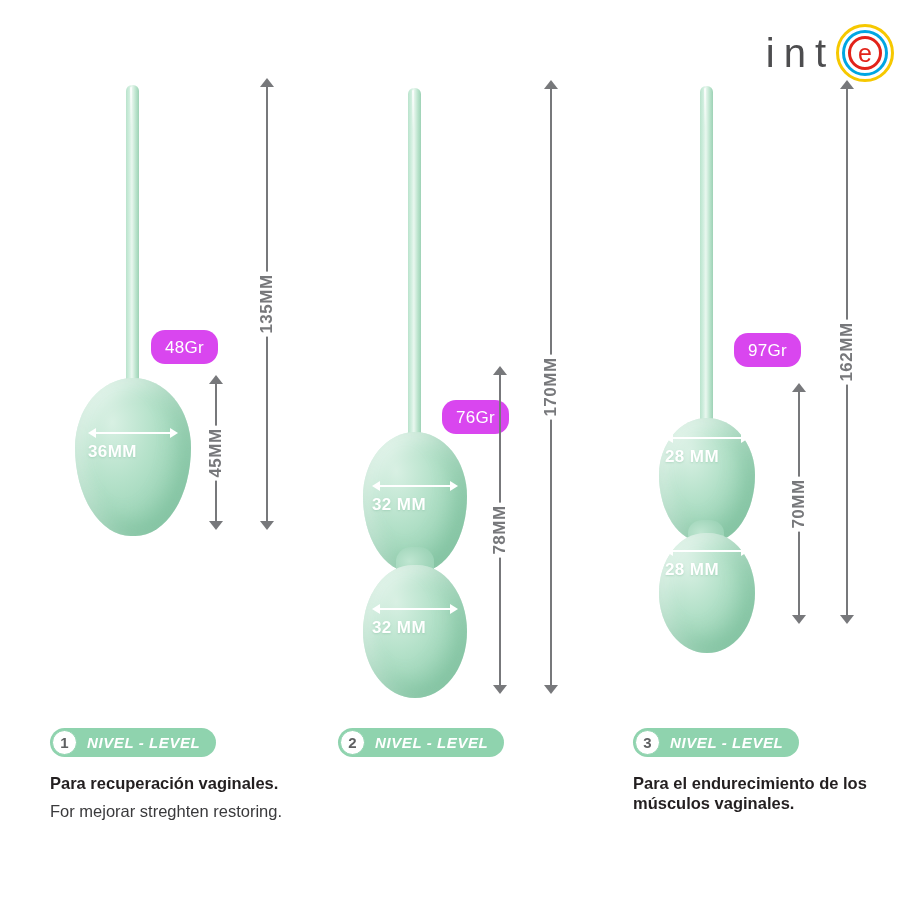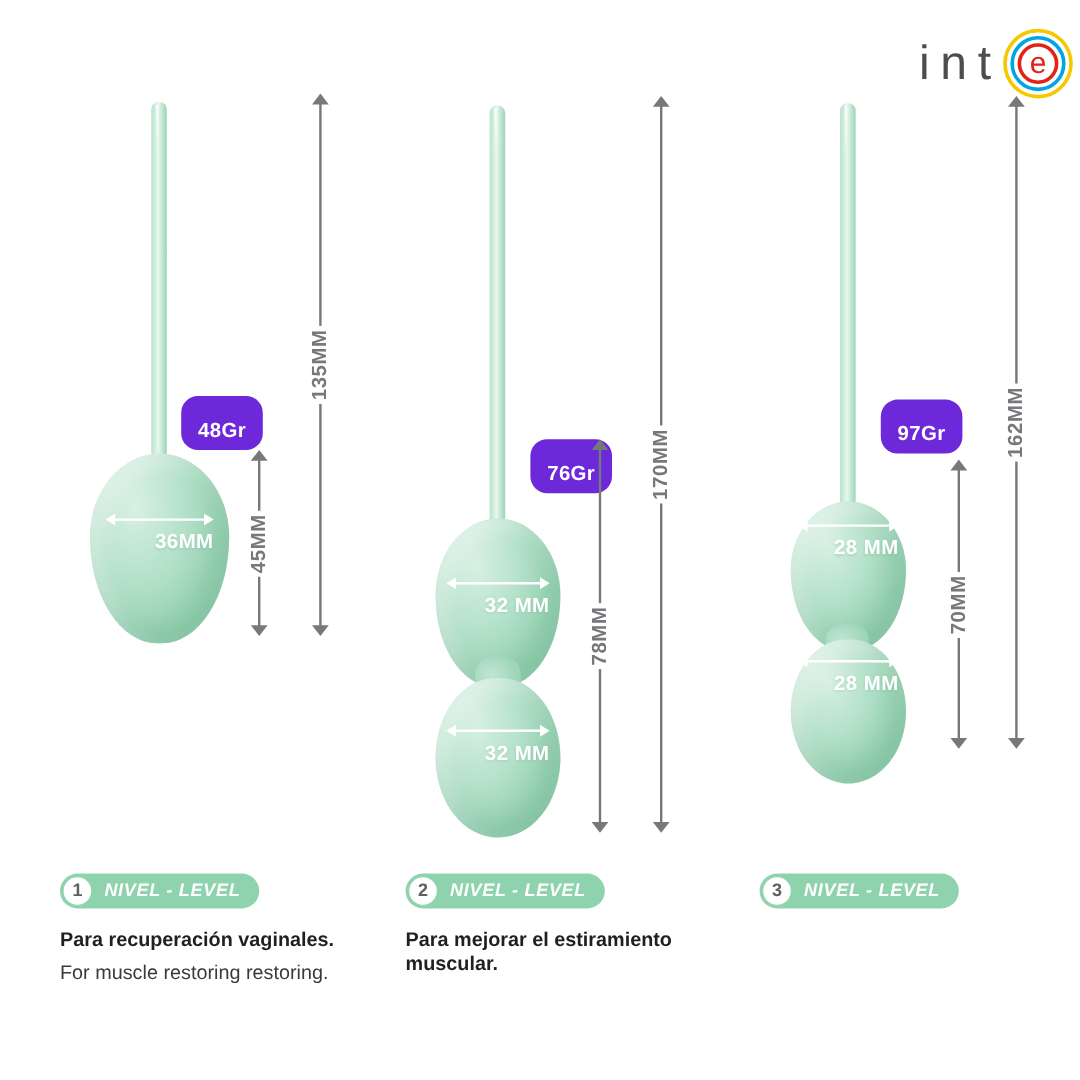--- a/index.html
+++ b/index.html
@@ -57,43 +57,43 @@
     position:absolute;
     background:radial-gradient(ellipse at 32% 28%, #d8f0e3 0%, #b4e1c9 38%, #97d2b3 72%, #8ac9a8 100%);
     box-shadow:inset -10px -12px 22px rgba(110,180,145,.45), inset 8px 8px 18px rgba(255,255,255,.55);
   }
   .neck{
     position:absolute;
     background:radial-gradient(ellipse at 35% 40%, #bfe6d1 0%, #a2d6bb 55%, #8fcdad 100%);
   }
 
   
-  .wdim{position:absolute;text-align:right;}
+  .wdim{position:absolute;text-align:left;}
   .wdim .bar{position:relative;height:12px;}
   .wdim .bar .line{
     position:absolute;left:7px;right:7px;top:5px;height:2.4px;background:#ffffff;border-radius:2px;
   }
   .wdim .bar .hl,.wdim .bar .hr{
     position:absolute;top:1px;width:0;height:0;
     border-top:5px solid transparent;border-bottom:5px solid transparent;
   }
   .wdim .bar .hl{left:0;border-right:8px solid #ffffff;}
   .wdim .bar .hr{right:0;border-left:8px solid #ffffff;}
   .wdim .txt{
     color:#ffffff;font-weight:bold;font-size:17px;letter-spacing:.4px;
     margin-top:3px;text-shadow:0 1px 2px rgba(120,180,150,.35);
     white-space:nowrap;
   }
 
   
   .weight-pill{
     position:absolute;
-    background:#6d28d9;color:#ffffff;
-    font-weight:bold;font-size:17px;
-    padding:19px 14px 6px;border-radius:14px;
+    background:#d946ef;color:#ffffff;
+    font-weight:normal;font-size:17px;
+    padding:8px 14px 6px;border-radius:14px;
     letter-spacing:.3px;white-space:nowrap;
   }
 
   
   .measure{position:absolute;width:22px;}
   .measure .shaft{
     position:absolute;left:10px;top:8px;bottom:8px;width:2px;background:#77787b;
   }
   .measure .tip{
     position:absolute;left:4px;width:0;height:0;
@@ -198,21 +198,21 @@
 
     <div class="wdim" style="left:372px;top:603px;width:86px;">
       <div class="bar">
         <span class="hl"></span>
         <span class="line"></span>
         <span class="hr"></span>
       </div>
       <div class="txt">32 MM</div>
     </div>
 
-    <div class="weight-pill" style="left:442px;top:366px;text-align:right;">76Gr</div>
+    <div class="weight-pill" style="left:442px;top:400px;text-align:right;">76Gr</div>
 
     <div class="measure" style="left:489px;top:366px;height:328px;">
       <span class="tip up"></span>
       <span class="shaft"></span>
       <span class="tip down"></span>
       <span class="mlabel">78MM</span>
     </div>
 
     <div class="measure" style="left:540px;top:80px;height:614px;">
       <span class="tip up"></span>
@@ -262,31 +262,31 @@
       <span class="mlabel">162MM</span>
     </div>
   </div>
 
   <div class="level-card" style="left:50px;top:728px;">
     <div class="level-badge">
       <span class="level-num">1</span>
       <span class="level-text">NIVEL - LEVEL</span>
     </div>
     <div class="desc-es">Para recuperación vaginales.</div>
-    <div class="desc-en">For muscle restoring restoring.</div>
+    <div class="desc-en">For mejorar streghten restoring.</div>
   </div>
 
   <div class="level-card" style="left:338px;top:728px;">
     <div class="level-badge">
       <span class="level-num">2</span>
       <span class="level-text">NIVEL - LEVEL</span>
     </div>
-    <div class="desc-es">Para mejorar el estiramiento muscular.</div>
   </div>
 
   <div class="level-card" style="left:633px;top:728px;">
     <div class="level-badge">
       <span class="level-num">3</span>
       <span class="level-text">NIVEL - LEVEL</span>
     </div>
+    <div class="desc-es">Para el endurecimiento de los músculos vaginales.</div>
   </div>
 
 </div>
 
 </body></html>

